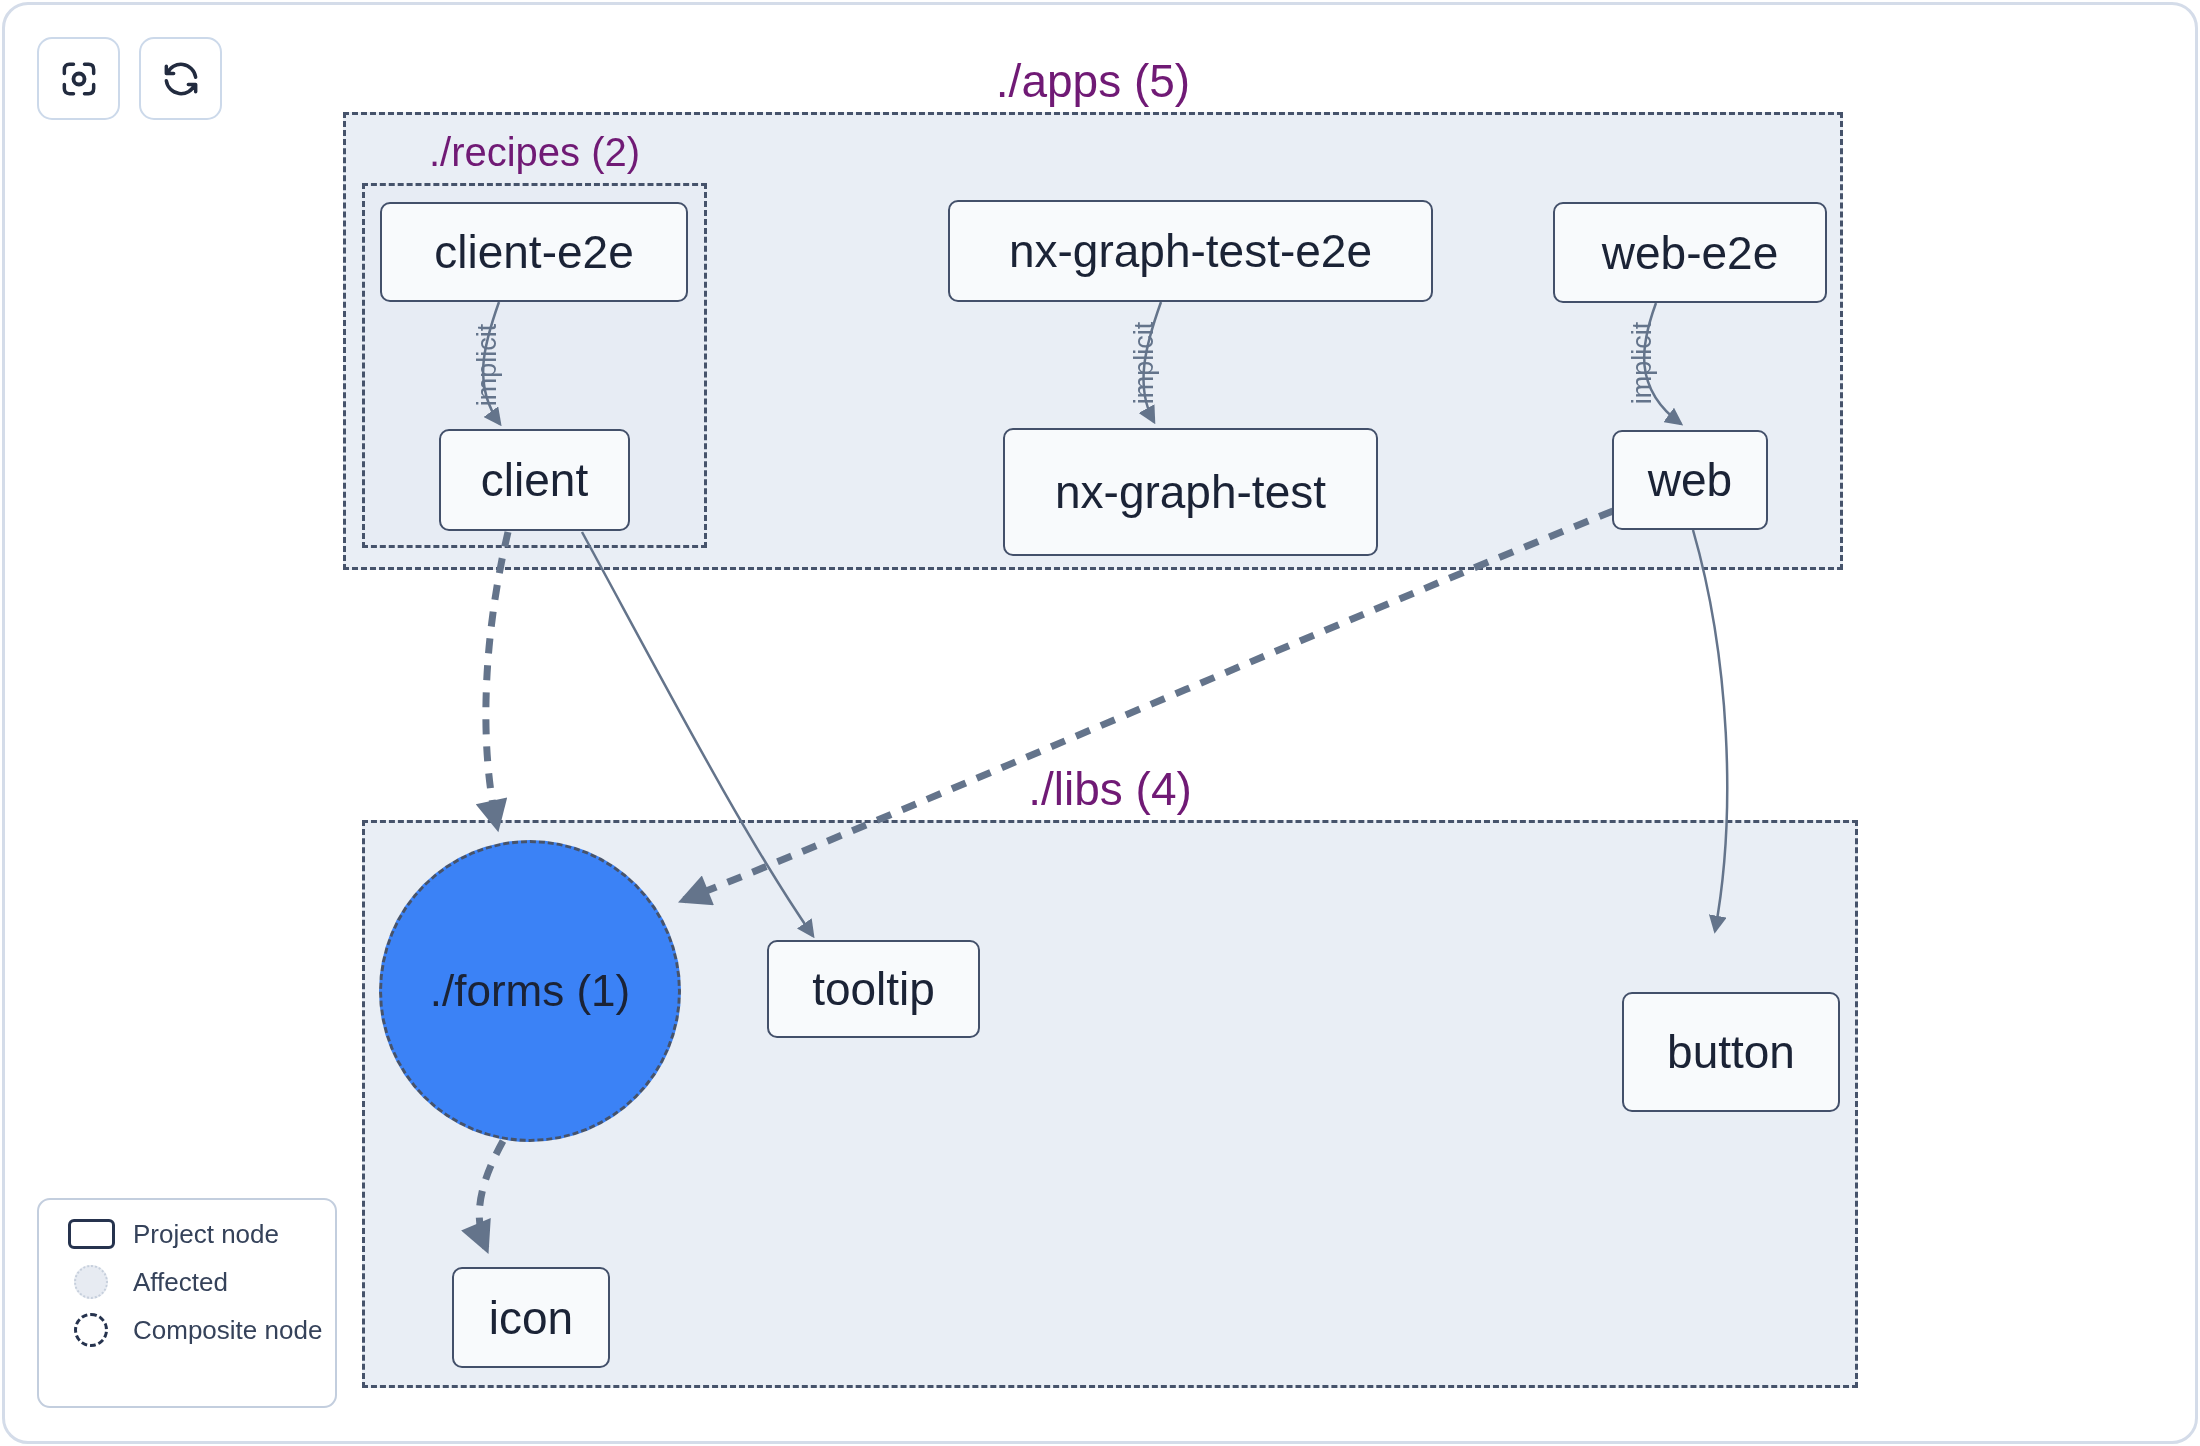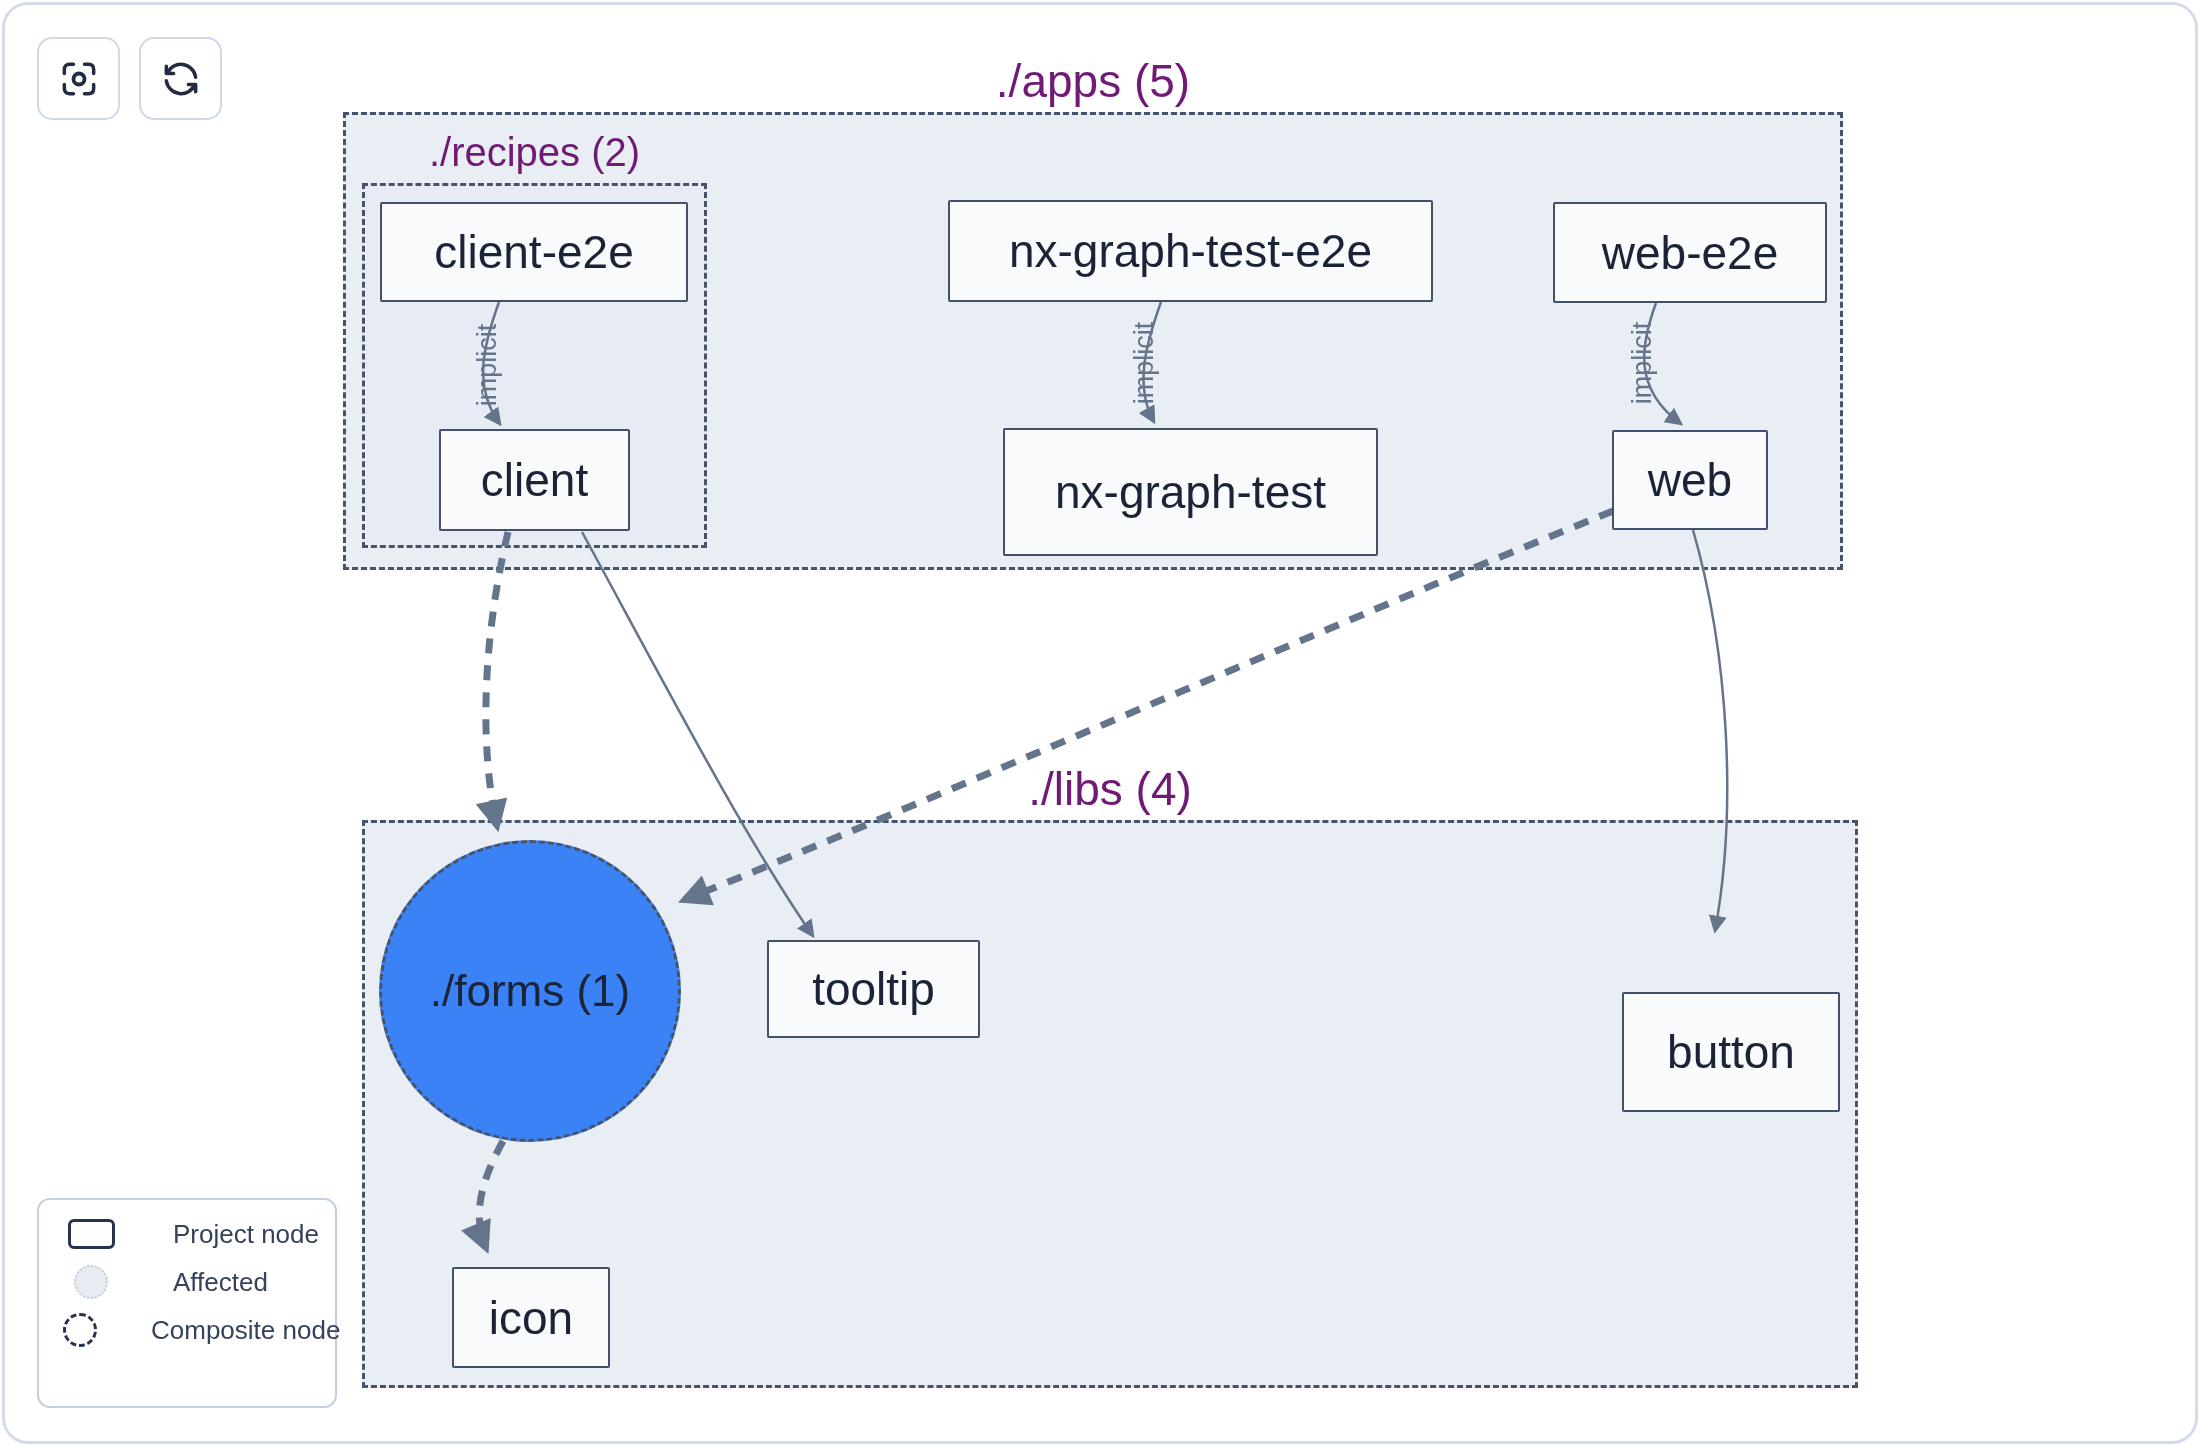--- a/index.html
+++ b/index.html
@@ -39,30 +39,30 @@
   .edge-thick { stroke: #64748b; stroke-width: 7px; fill: none; stroke-dasharray: 15 12; }
 
   .edge-label {
     position: absolute; z-index: 4; font-size: 27px; color: #64748b; white-space: nowrap;
     transform: translate(-50%, -50%) rotate(-90deg);
   }
 
   
   .node {
     position: absolute; z-index: 5; background: #f8fafc; border: 2.5px solid #43506a;
-    border-radius: 2px; display: flex; align-items: center; justify-content: center;
+    border-radius: 10px; display: flex; align-items: center; justify-content: center;
     font-size: 46px; color: #1b2336; cursor: pointer; white-space: nowrap;
   }
 
   
   .legend {
     position: absolute; left: 37px; top: 1198px; width: 300px; height: 210px; z-index: 7;
     background: #ffffff; border: 2px solid #c3cede; border-radius: 13px; padding: 10px 0 0 0;
   }
-  .legend-row { display: flex; align-items: center; height: 48px; padding-left: 24px; gap: 40px; }
+  .legend-row { display: flex; align-items: center; height: 48px; padding-left: 24px; }
   .legend-swatch-wrap { width: 56px; display: flex; align-items: center; justify-content: center; }
   .legend-label { font-size: 26px; color: #35425a; margin-left: 14px; white-space: nowrap; }
   .sw-project   { width: 47px; height: 30px; border: 3px solid #26334e; border-radius: 6px; background: #fff; }
   .sw-composite { width: 34px; height: 34px; border: 3px dashed #26334e; border-radius: 50%; background: #fff; }
   .sw-affected  { width: 34px; height: 34px; border: 2px dotted #c6cfdc; border-radius: 50%; background: #e7ebf2; }
   .sw-touched   { width: 34px; height: 34px; border-radius: 50%; }
 </style>
 </head>
 <body>
 

